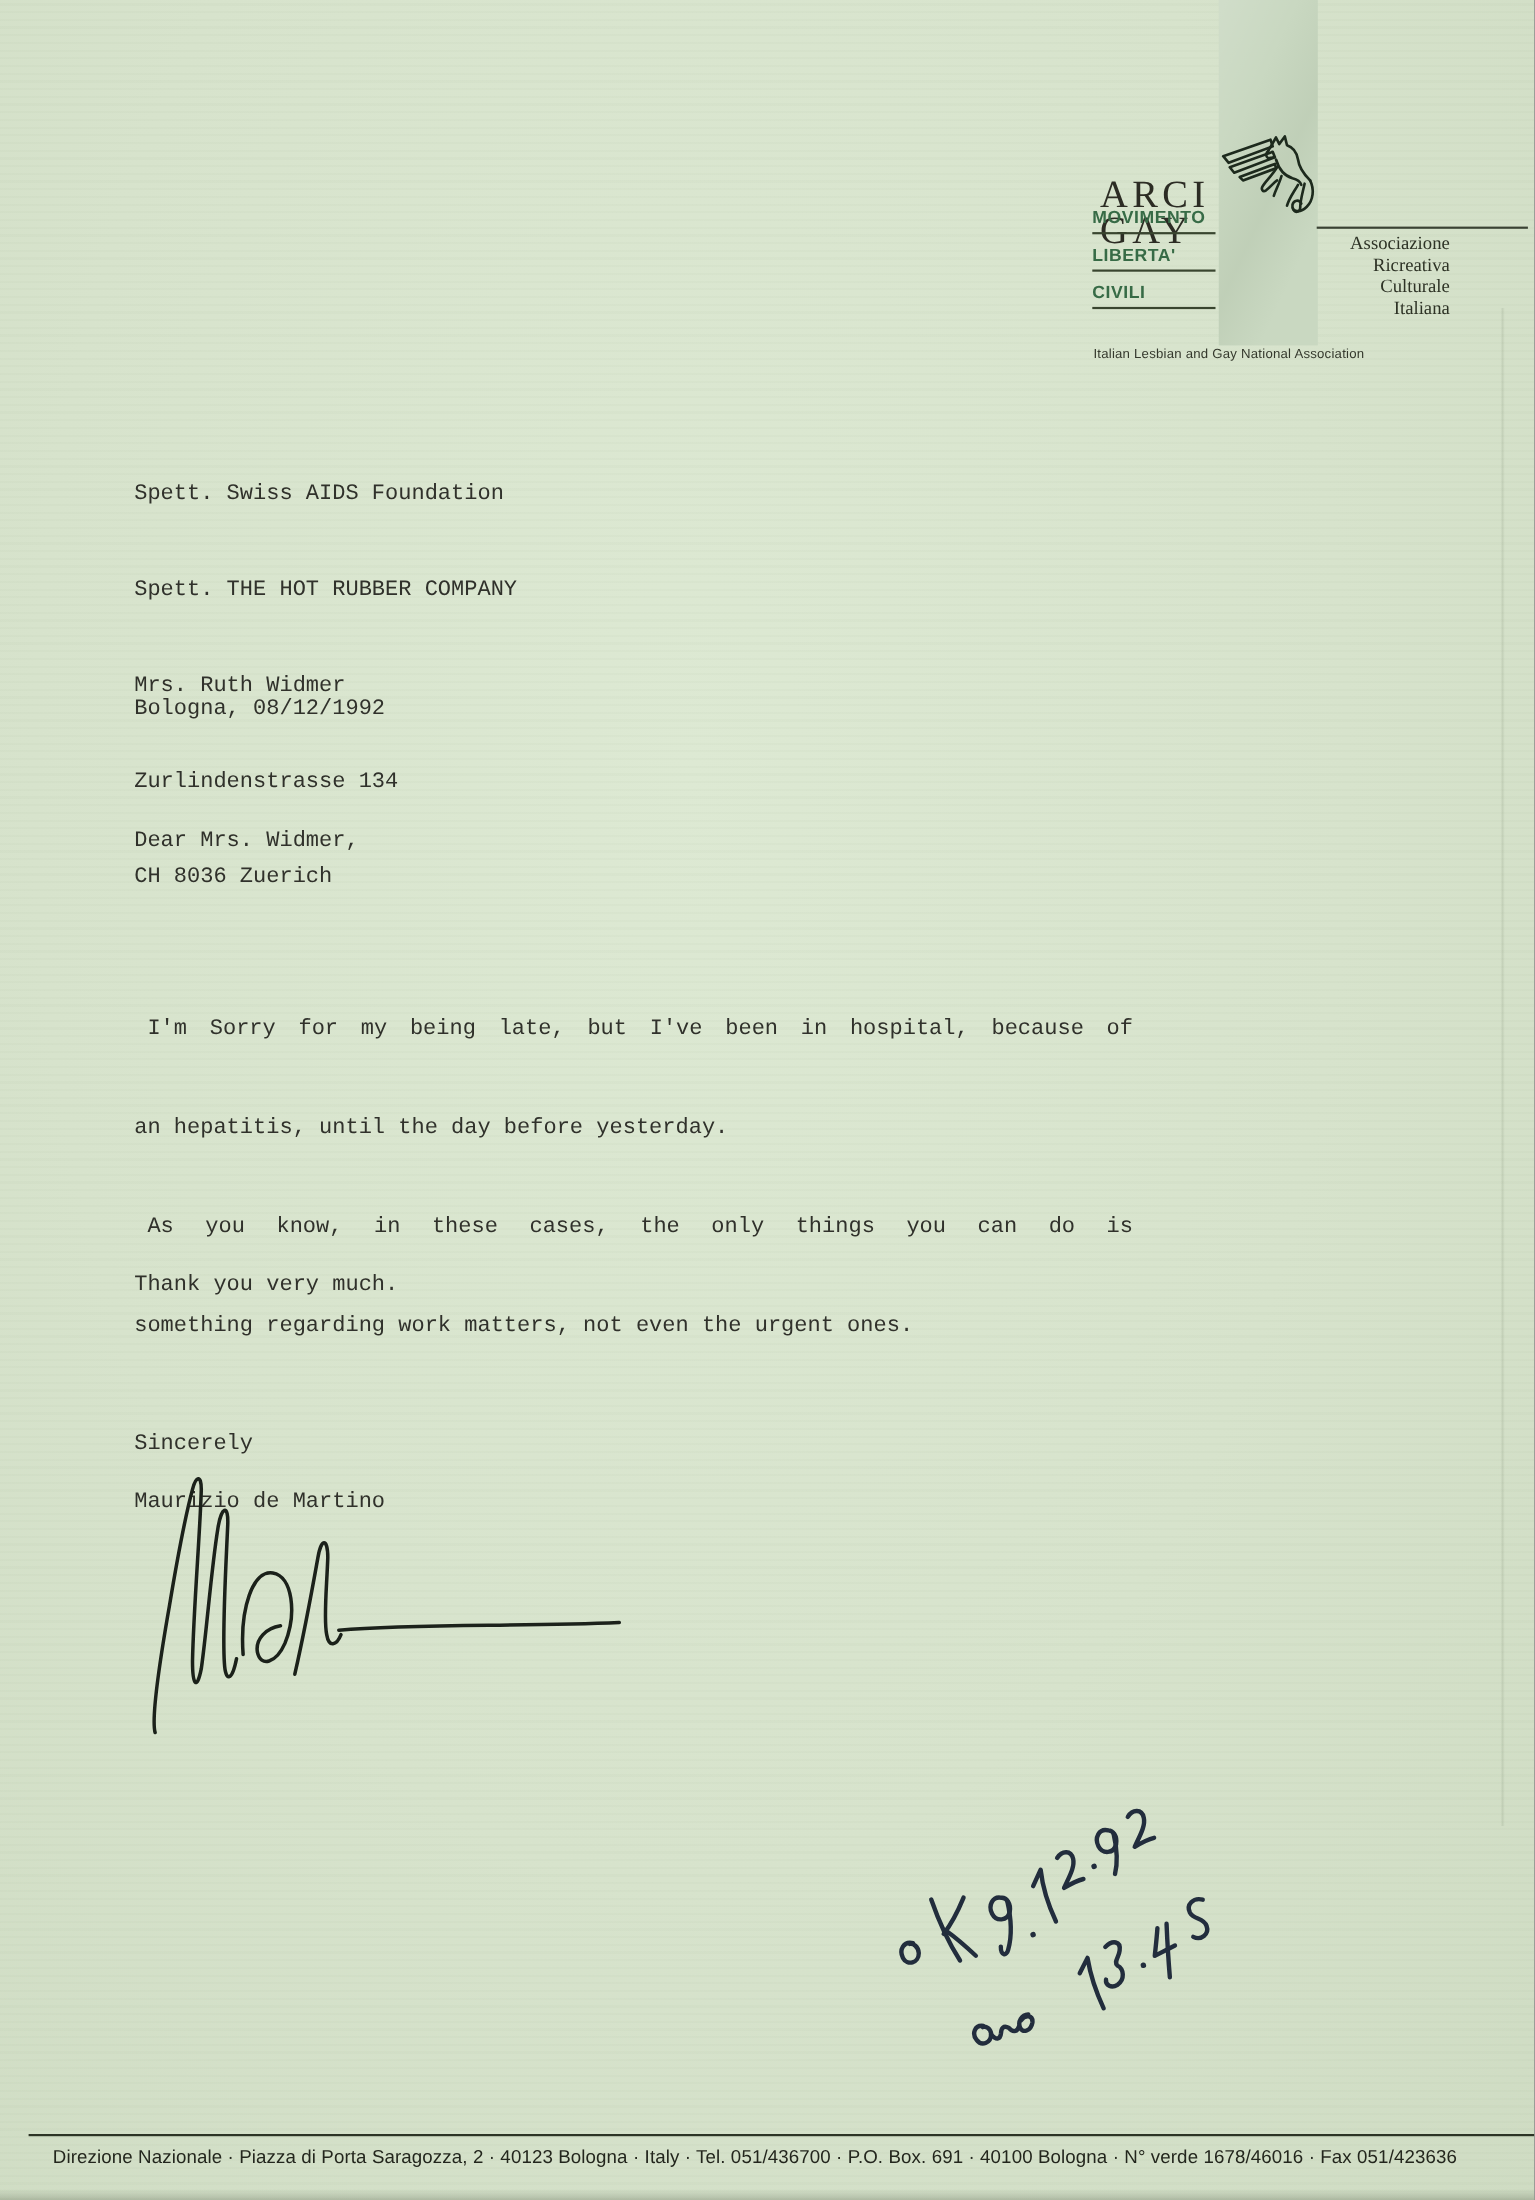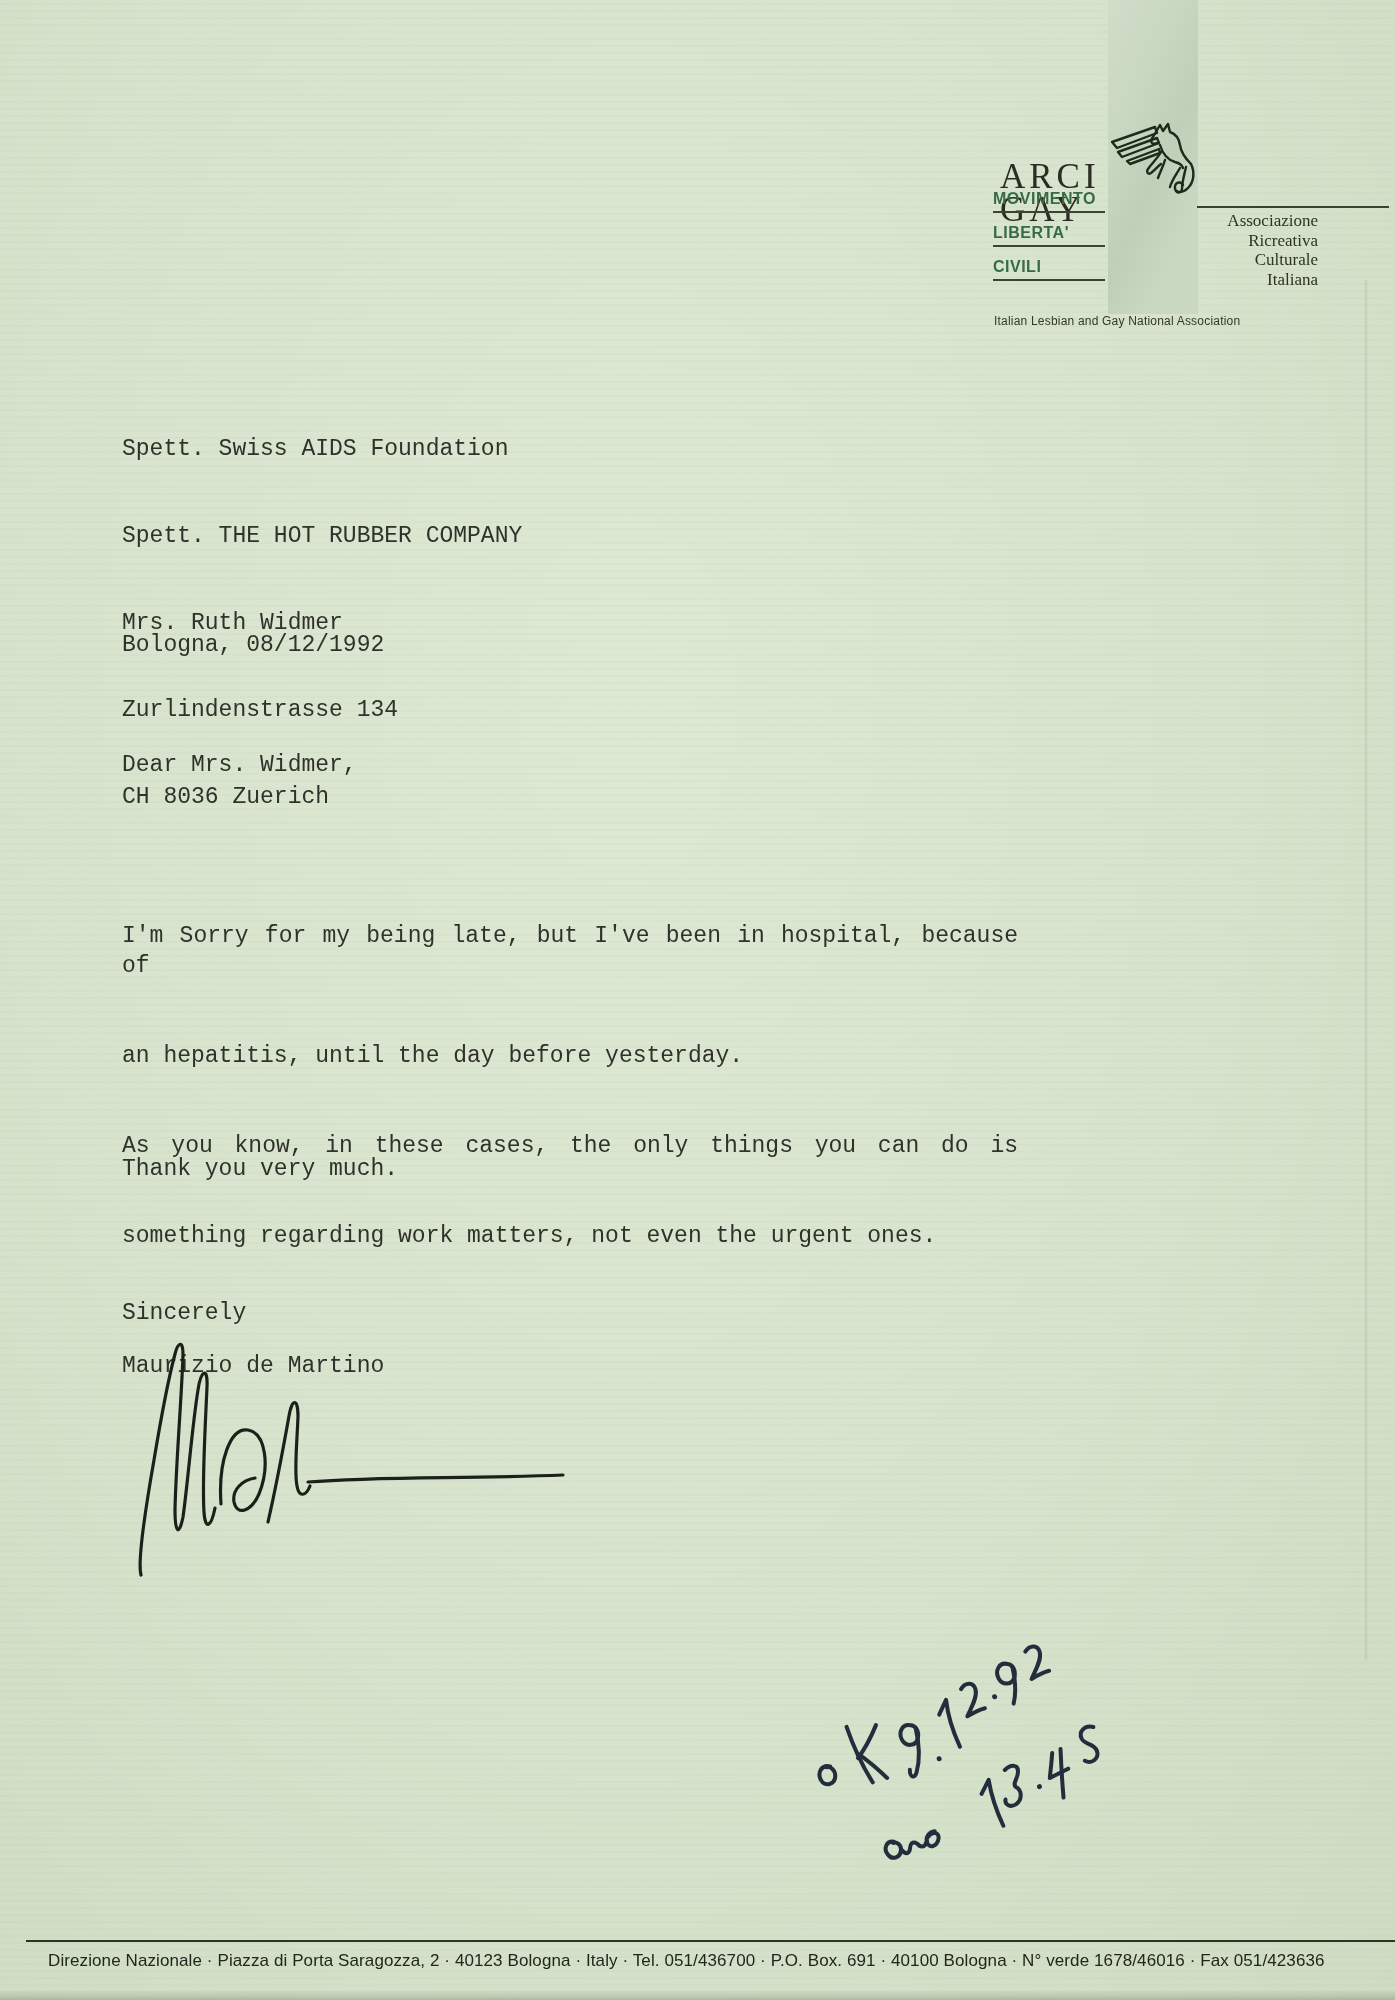--- a/index.html
+++ b/index.html
@@ -33,31 +33,31 @@
     font-size:16px;line-height:16px;letter-spacing:0.5px;color:#376b46;
     padding-bottom:4px;border-bottom:2px solid #39452f;margin-bottom:12px;}
   .assoc-rule{position:absolute;left:1197px;top:206px;width:192px;height:0;
     border-top:2px solid #3a4233;}
   .assoc{position:absolute;right:77px;top:211px;text-align:right;
     font-family:"Liberation Serif", serif;font-size:17px;line-height:19.5px;color:#2e3326;}
   .subtitle{position:absolute;left:994px;top:314px;
     font-family:"Liberation Sans", sans-serif;font-size:12px;letter-spacing:0.2px;color:#34382c;}
 
   
-  .tw{position:absolute;left:122px;font-size:23px;line-height:30px;white-space:pre;}
+  .tw{position:absolute;left:122px;font-size:20px;line-height:30px;white-space:pre;}
   .recipient{top:377px;line-height:29px;}
   .dateline{top:630px;}
   .salutation{top:750px;}
   .para1{top:861px;}
   .para2{top:1036px;}
   .thanks{top:1154px;}
   .closing{top:1298px;}
   .signer{top:1351px;}
   .tline{width:896px;}
-  .just{text-align:justify;text-align-last:justify;white-space:normal;}
+  .just{text-align:justify;text-align-last:justify;white-space:normal;margin-left:12px;}
 
   .sig{position:absolute;left:118px;top:1332px;width:470px;height:255px;}
   .hand{position:absolute;left:775px;top:1630px;width:440px;height:250px;}
 
   
   .footer-rule{position:absolute;left:26px;top:1940px;width:1369px;height:0;
     border-top:2px solid #2c3425;}
   .footer-text{position:absolute;left:48px;top:1951px;
     font-family:"Liberation Sans", sans-serif;font-size:17px;color:#23261d;letter-spacing:0.1px;}
 </style>

